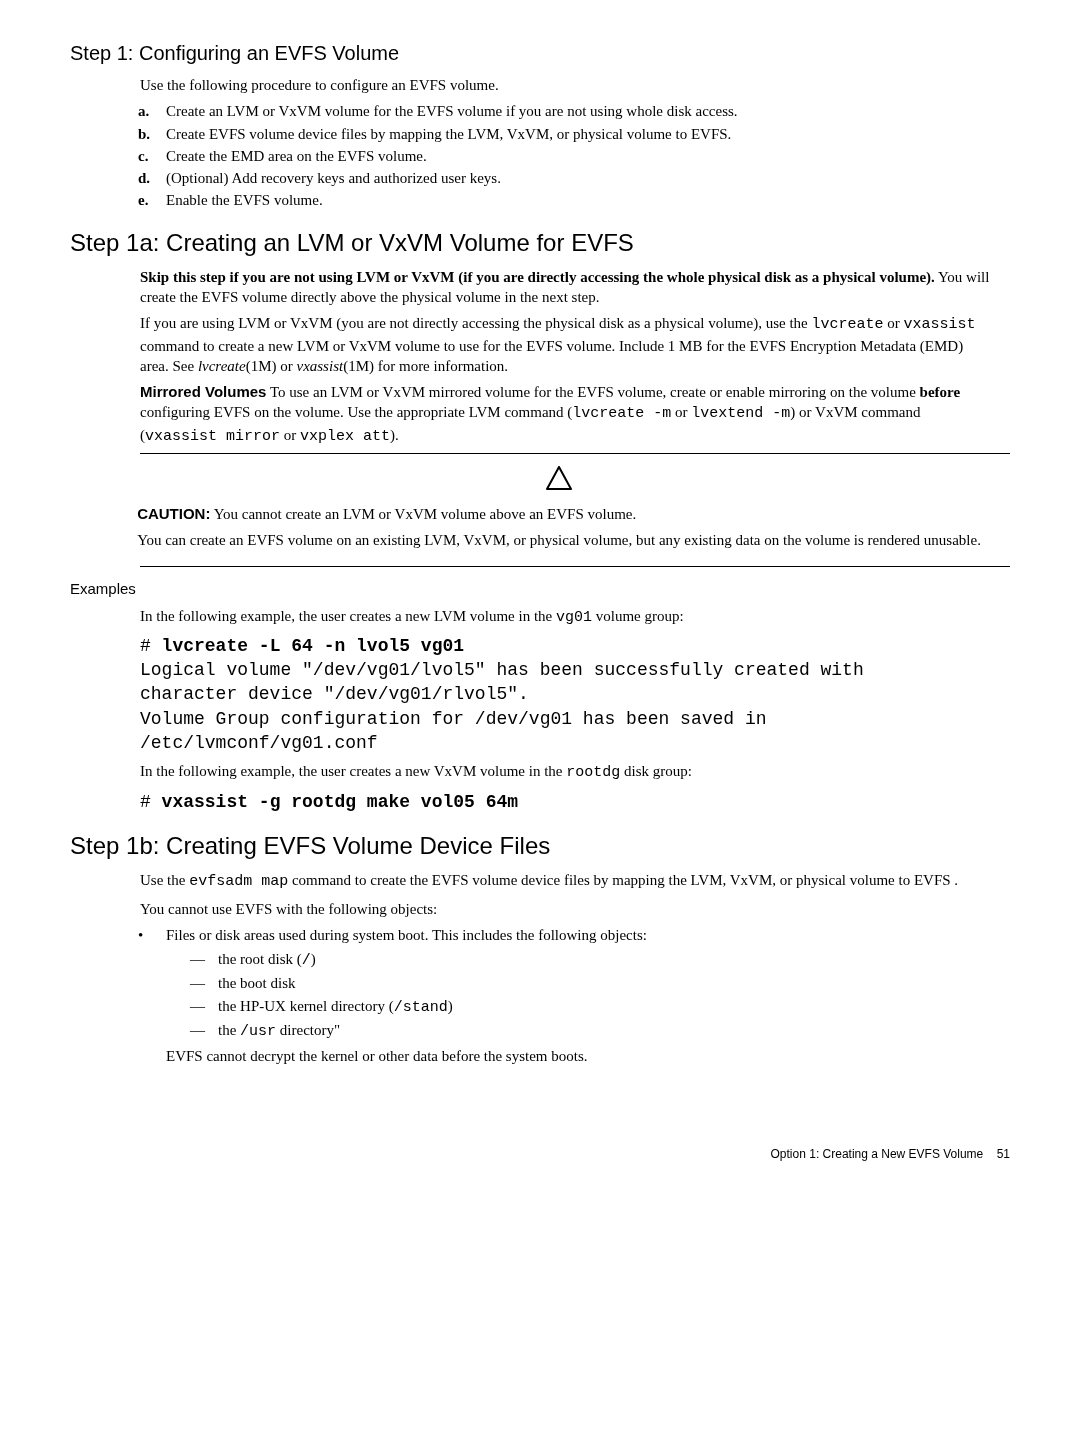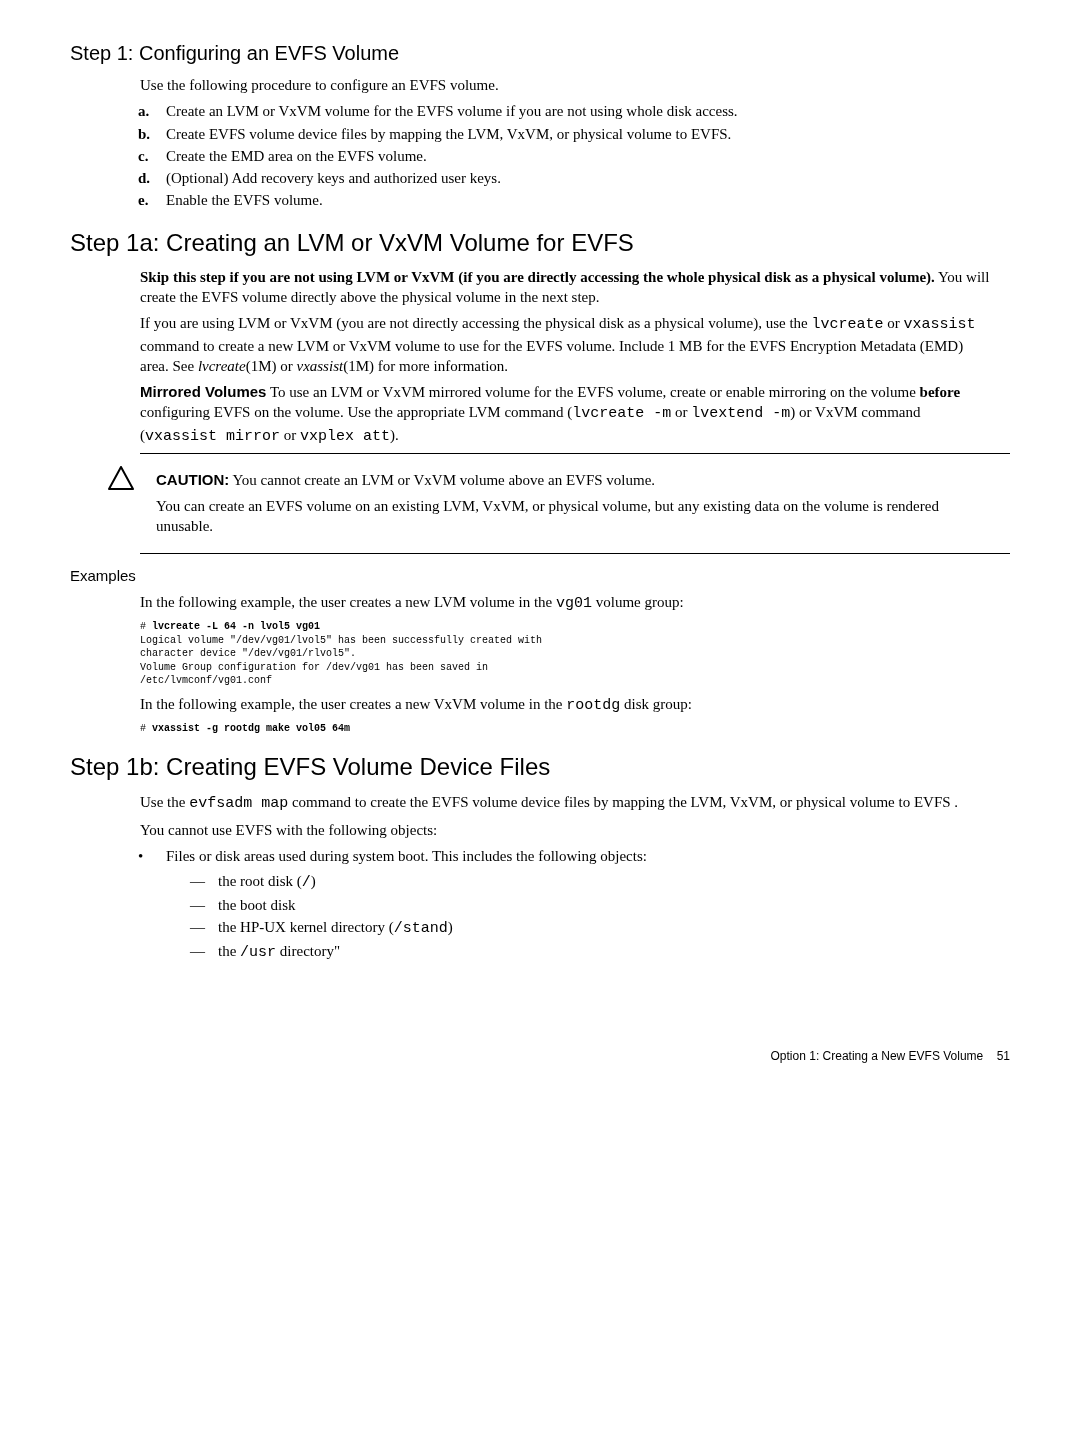--- a/index.html
+++ b/index.html
@@ -37,29 +37,29 @@
   .ol-alpha .li { display: flex; margin: 2px 0; }
   .ol-alpha .marker { font-weight: bold; width: 28px; flex: 0 0 28px; }
   .ul-bullet { margin: 4px 0 4px 0; padding-left: 68px; }
   .ul-bullet .li { display: flex; margin: 2px 0; }
   .ul-bullet .marker { width: 28px; flex: 0 0 28px; }
   .ul-dash { margin: 4px 0 4px 24px; padding-left: 0; }
   .ul-dash .li { display: flex; margin: 2px 0; }
   .ul-dash .marker { width: 28px; flex: 0 0 28px; }
   .mono { font-family: "Courier New", Courier, monospace; }
   .runin { font-family: "Segoe UI", Helvetica, Arial, sans-serif; font-weight: 700; }
-  .caution-row { display: flex; align-items: flex-start; margin: 10px 0 10px 38px; }
+  .caution-row { display: flex; align-items: center; margin: 10px 0 10px 38px; flex-direction: column; }
   .caution-icon { flex: 0 0 32px; margin-top: 2px; }
   .caution-text { flex: 1; }
   hr.rule { border: none; border-top: 1px solid #000; margin: 4px 0 6px 70px; }
   pre.code {
     font-family: "Courier New", Courier, monospace;
     white-space: pre-wrap;
     margin: 4px 0 4px 70px;
-    font-size: 10px;
+    font-size: 18px;
   }
   .footer {
     position: relative;
     margin-top: 80px;
     text-align: right;
     font-family: "Segoe UI", Helvetica, Arial, sans-serif;
     font-size: 12px;
   }
   .footer .pnum { margin-left: 10px; }
 </style>
@@ -173,20 +173,21 @@
             <span>the HP-UX kernel directory (</span><span class="mono">/stand</span><span>)</span>
           </span>
         </div>
         <div class="li">
           <span class="marker">—</span>
           <span>
             <span>the </span><span class="mono">/usr</span><span> directory"</span>
           </span>
         </div>
       </div>
+      <div>EVFS cannot decrypt the kernel or other data before the system boots.</div>
     </div>
   </div>
 </div>
 
 <div class="footer">
   <span>Option 1: Creating a New EVFS Volume</span>
   <span class="pnum">51</span>
 </div>
 
 </body></html>

